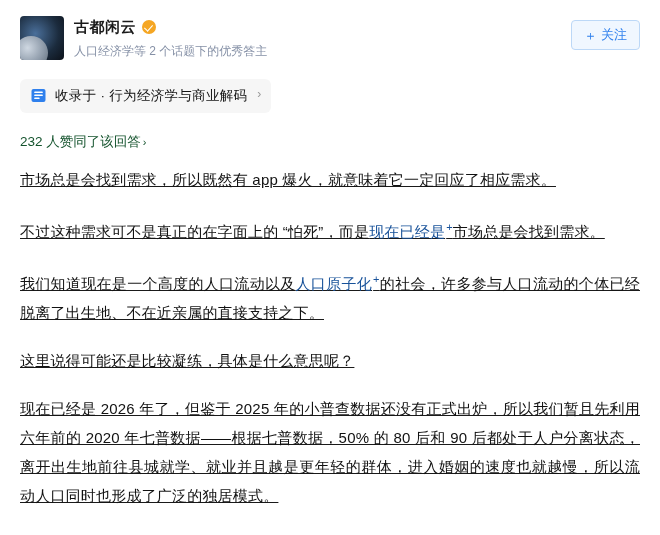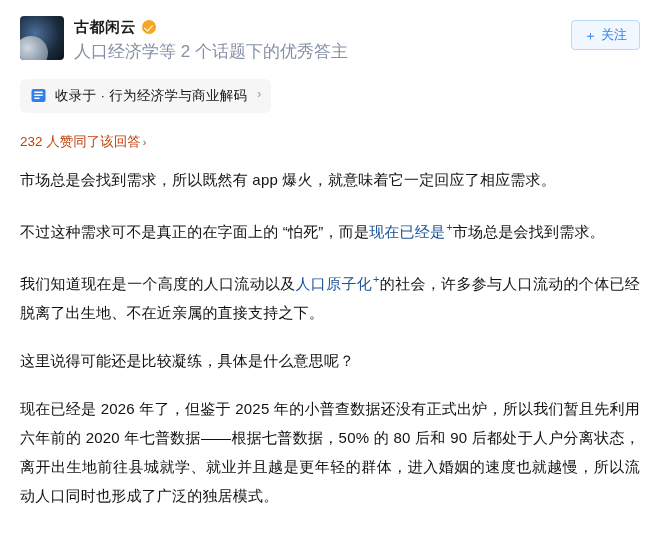--- a/index.html
+++ b/index.html
@@ -80,21 +80,21 @@
     left: 4px;
     top: 3px;
     width: 4px;
     height: 7px;
     border: solid #ffffff;
     border-width: 0 1.6px 1.6px 0;
     transform: rotate(42deg);
   }
   .author-desc {
     margin-top: 5px;
-    font-size: 17px;
+    font-size: 12px;
     color: #8590a6;
     line-height: 19px;
   }
   .follow-btn {
     position: absolute;
     right: 0;
     top: 4px;
     height: 28px;
     padding: 0 12px;
     display: flex;
@@ -142,32 +142,33 @@
   .chev {
     color: #999999;
     font-size: 12px;
     margin-left: 2px;
   }
 
   
   .voters {
     margin-top: 20px;
     font-size: 13.5px;
-    color: #c2410c;
+    color: #14532d;
     cursor: pointer;
     display: inline-block;
   }
   .voters .chev-small {
     font-size: 11px;
     margin-left: 2px;
   }
 
   
   .content {
     margin-top: 14px;
+    text-decoration: underline;
   }
   .content p {
     margin: 0 0 19px 0;
     font-size: 15px;
     line-height: 29px;
     color: #121212;
     letter-spacing: 0.2px;
     text-align: justify;
   }
   .content p:last-child {

